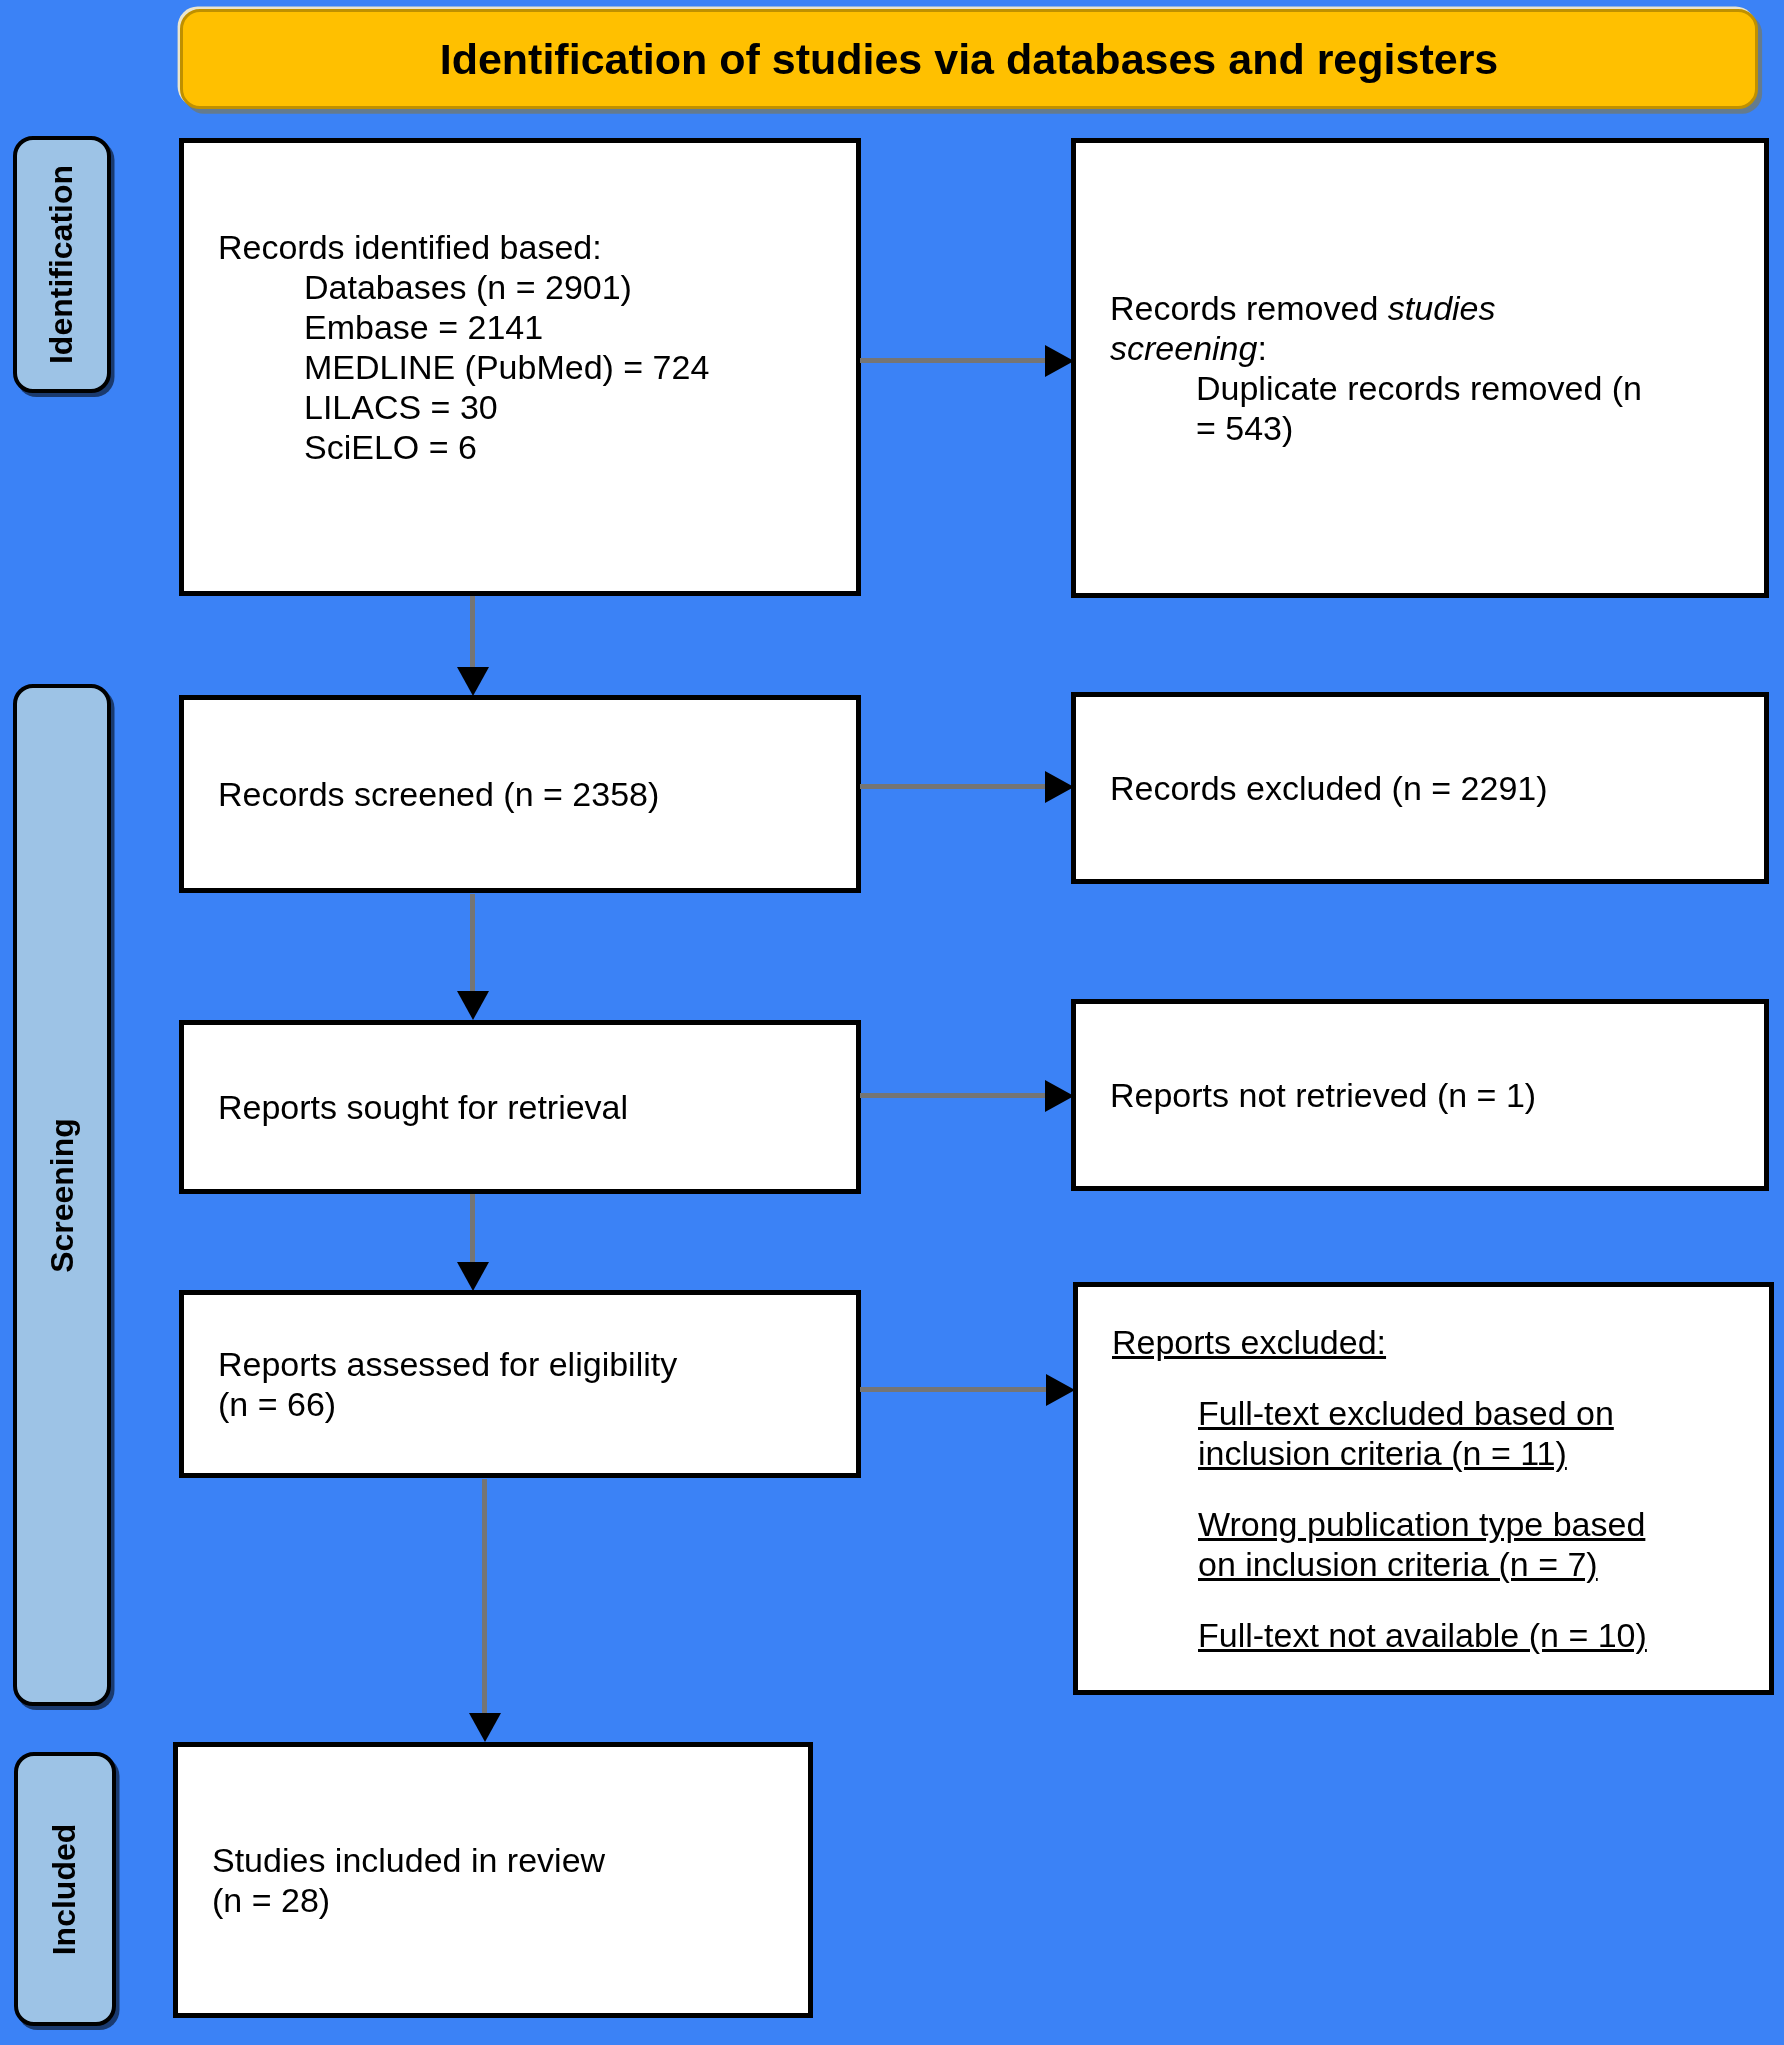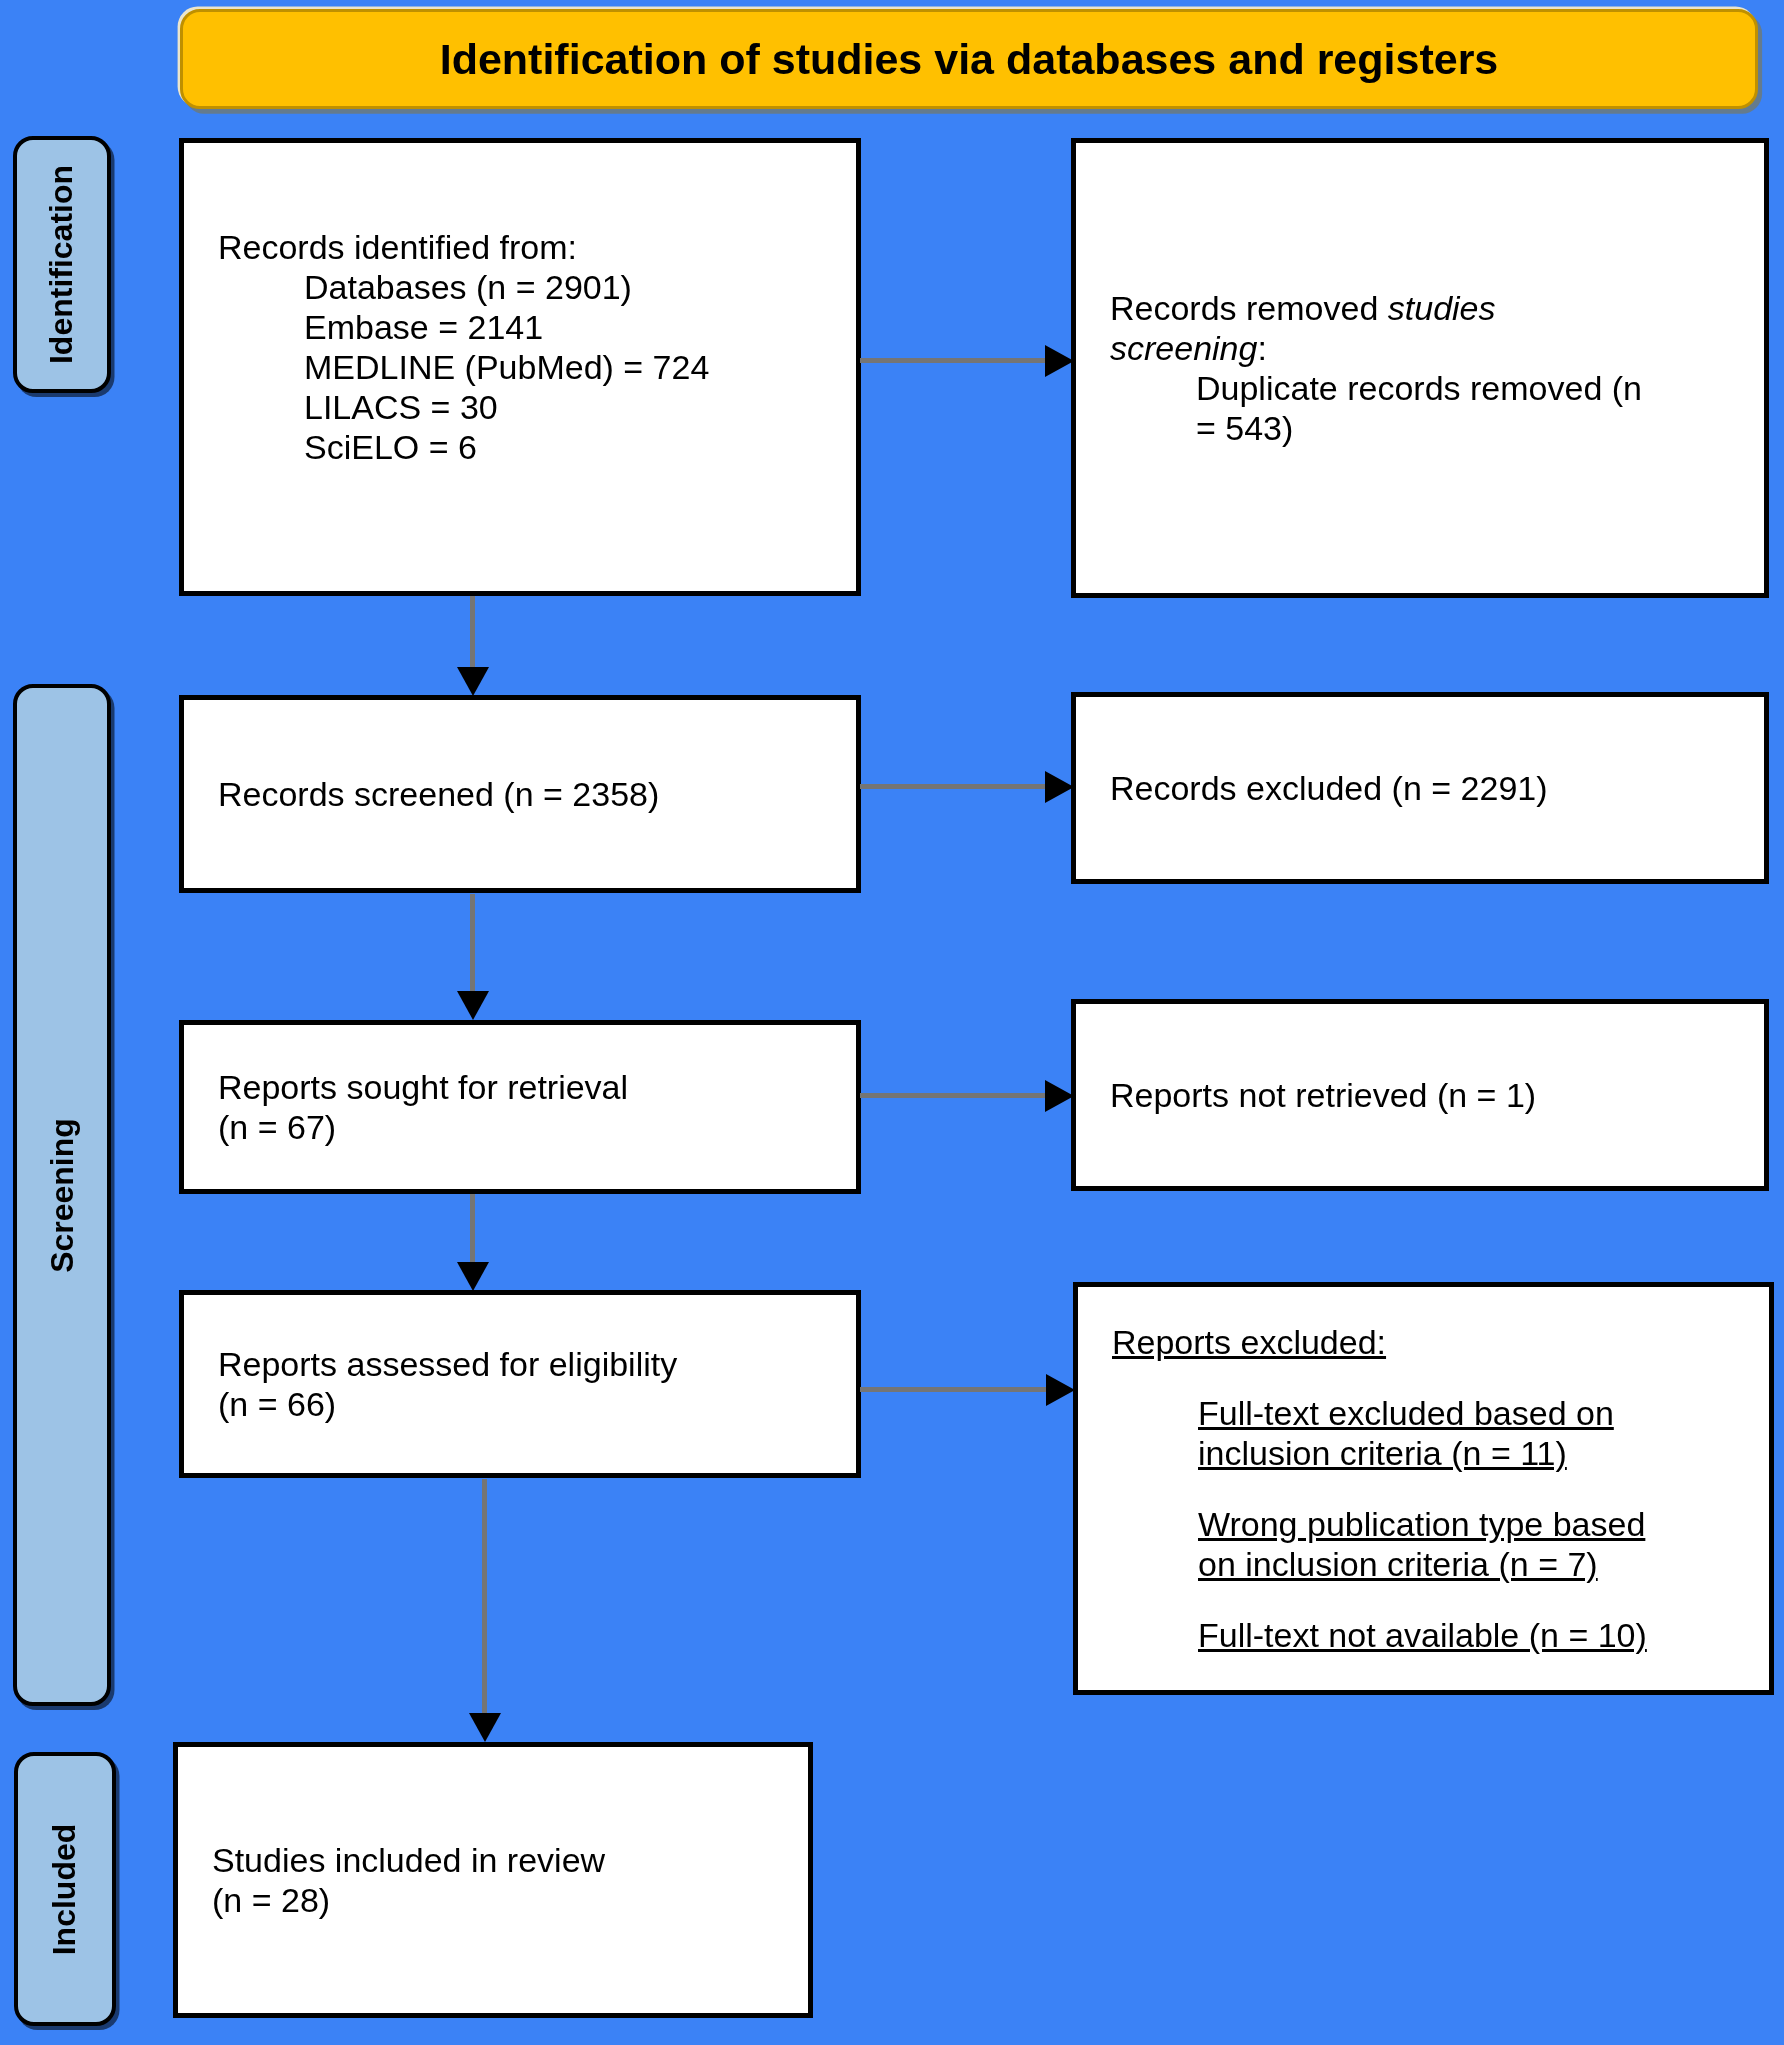--- a/index.html
+++ b/index.html
@@ -102,21 +102,21 @@
   </div>
   <div class="stage" id="stage-screening">
     <span class="rot">Screening</span>
   </div>
   <div class="stage" id="stage-included">
     <span class="rot">Included</span>
   </div>
 
   <div class="fbox" id="box-identified">
     <div class="pad">
-      <div>Records identified from:</div>
+      <div>Records identified based:</div>
       <div class="indent">Databases (n = 2901)</div>
       <div class="indent">Embase = 2141</div>
       <div class="indent">MEDLINE (PubMed) = 724</div>
       <div class="indent">LILACS = 30</div>
       <div class="indent">SciELO = 6</div>
     </div>
   </div>
 
   <div class="fbox" id="box-removed">
     <div class="pad">
@@ -136,21 +136,20 @@
 
   <div class="fbox" id="box-records-excluded">
     <div class="pad">
       <div>Records excluded (n = 2291)</div>
     </div>
   </div>
 
   <div class="fbox" id="box-sought">
     <div class="pad">
       <div>Reports sought for retrieval</div>
-      <div>(n = 67)</div>
     </div>
   </div>
 
   <div class="fbox" id="box-not-retrieved">
     <div class="pad">
       <div>Reports not retrieved (n = 1)</div>
     </div>
   </div>
 
   <div class="fbox" id="box-assessed">

